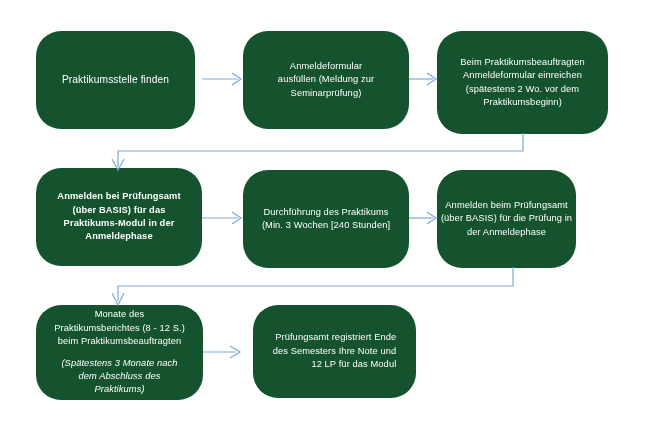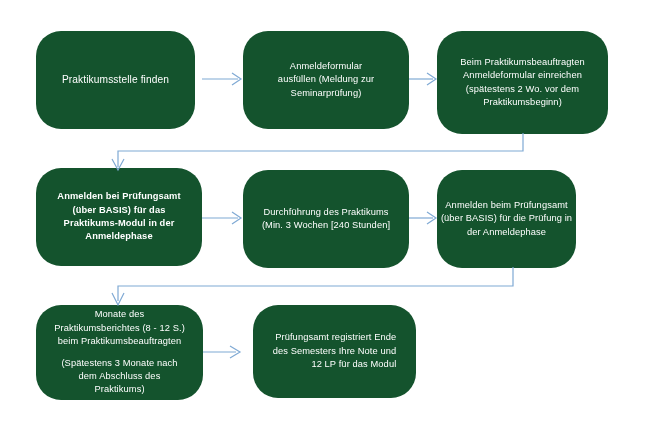--- a/index.html
+++ b/index.html
@@ -28,20 +28,21 @@
     text-align: center;
     font-size: 9.3px;
     line-height: 1.45;
     letter-spacing: 0.1px;
     padding: 2px 5px;
     box-sizing: border-box;
     border-radius: 25px;
   }
   .node .para + .para {
     margin-top: 8px;
+    font-style: italic;
   }
   .node .line {
     display: block;
     white-space: nowrap;
   }
   .node.big {
     font-size: 10.2px;
   }
   .conn {
     position: absolute;

